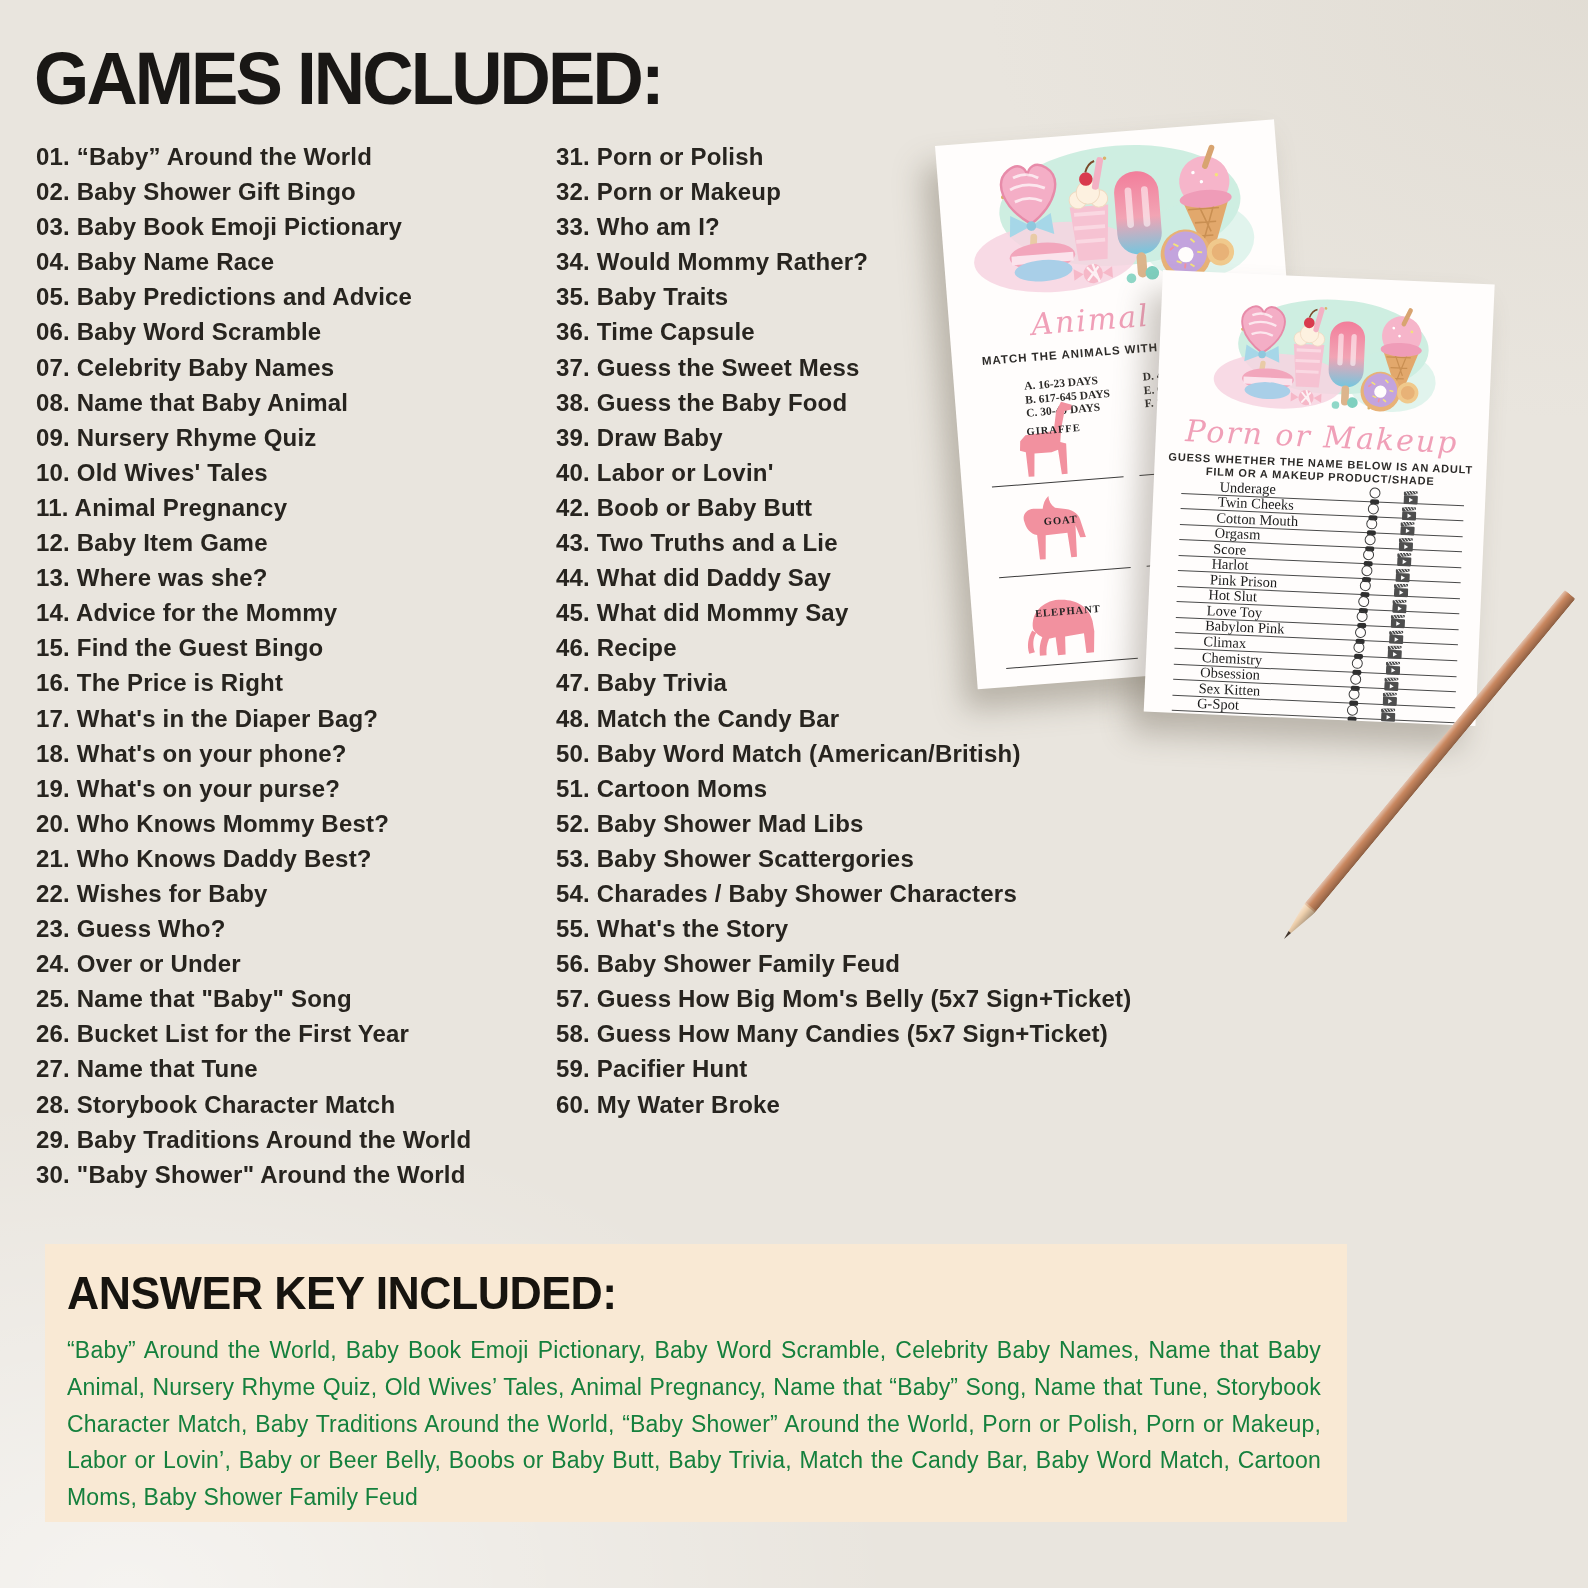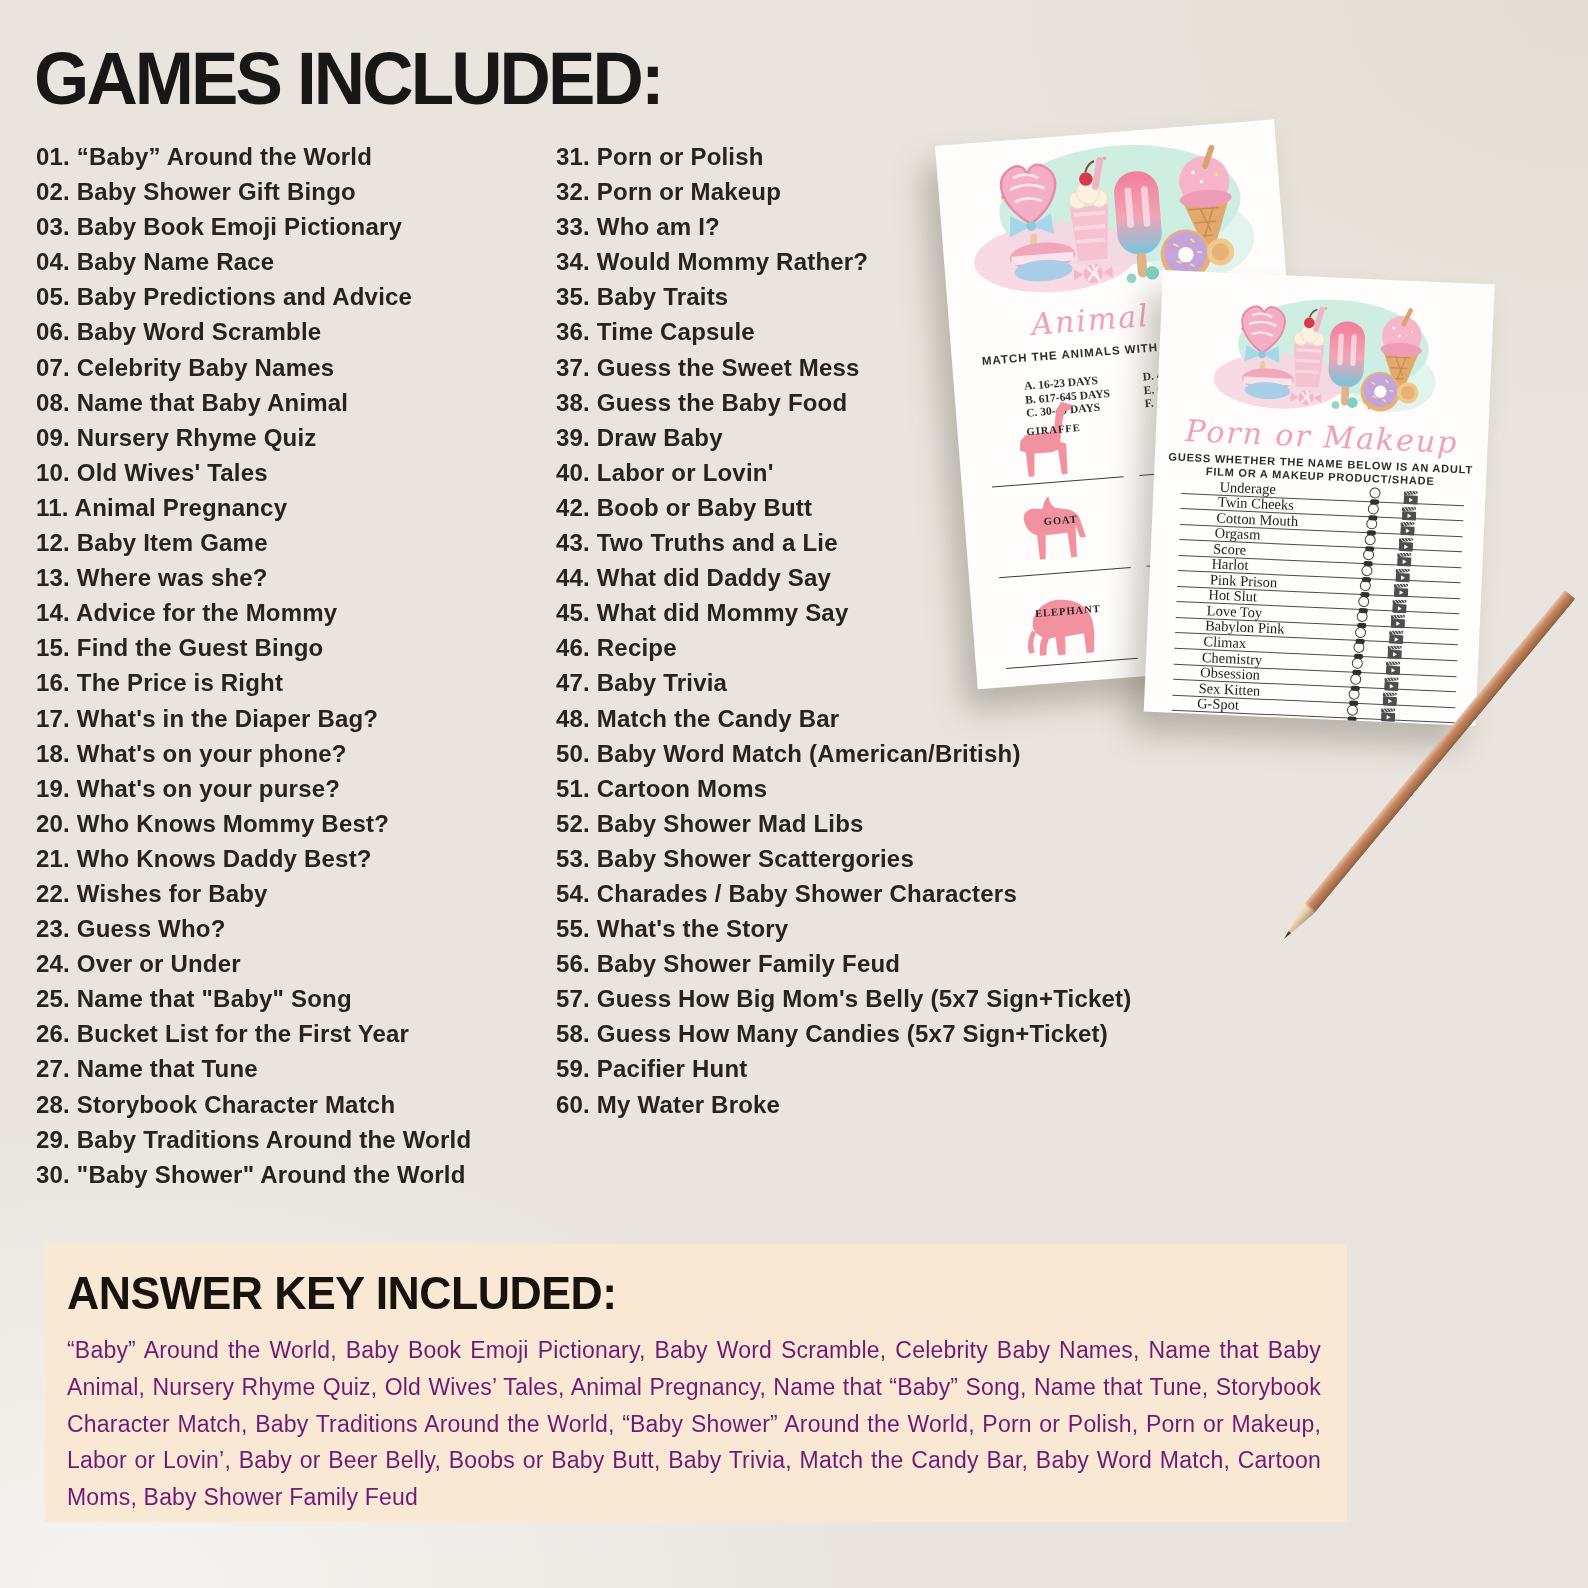--- a/index.html
+++ b/index.html
@@ -67,21 +67,21 @@
       linear-gradient(90deg, #463930 0 9px, #eed0ad 9px 40px, #d8a981 40px 42px, #c9875f 42px 100%);
     clip-path:polygon(0 50%, 40px 0, 100% 0, 100% 100%, 40px 100%);
     filter:drop-shadow(-9px 13px 9px rgba(80,70,58,.35));}
 
   
   .answer-panel{position:absolute;left:33px;top:1244px;width:1302px;height:278px;
     background:#f9e9d4;z-index:0;margin-left:12px;}
   .answer-heading{margin:22px 0 0 22px;font-size:46px;font-weight:bold;
     letter-spacing:-.5px;color:#17140f;transform:scaleX(.97);transform-origin:left top;}
   .answer-text{margin:12px 26px 0 22px;font-size:23px;line-height:36.8px;
-    color:#701a75;text-align:justify;letter-spacing:.2px;font-weight:500;}
+    color:#15803d;text-align:justify;letter-spacing:.2px;font-weight:500;}
   .hidden-defs{position:absolute;width:0;height:0;overflow:hidden;}
 </style>
 </head>
 <body>
 
 <svg class="hidden-defs" aria-hidden="true">
   <defs>
     <linearGradient id="gpop" x1="0" y1="0" x2="0" y2="1">
       <stop offset="0" stop-color="#f27e9b"></stop>
         <stop offset=".55" stop-color="#f2a4b4"></stop>

